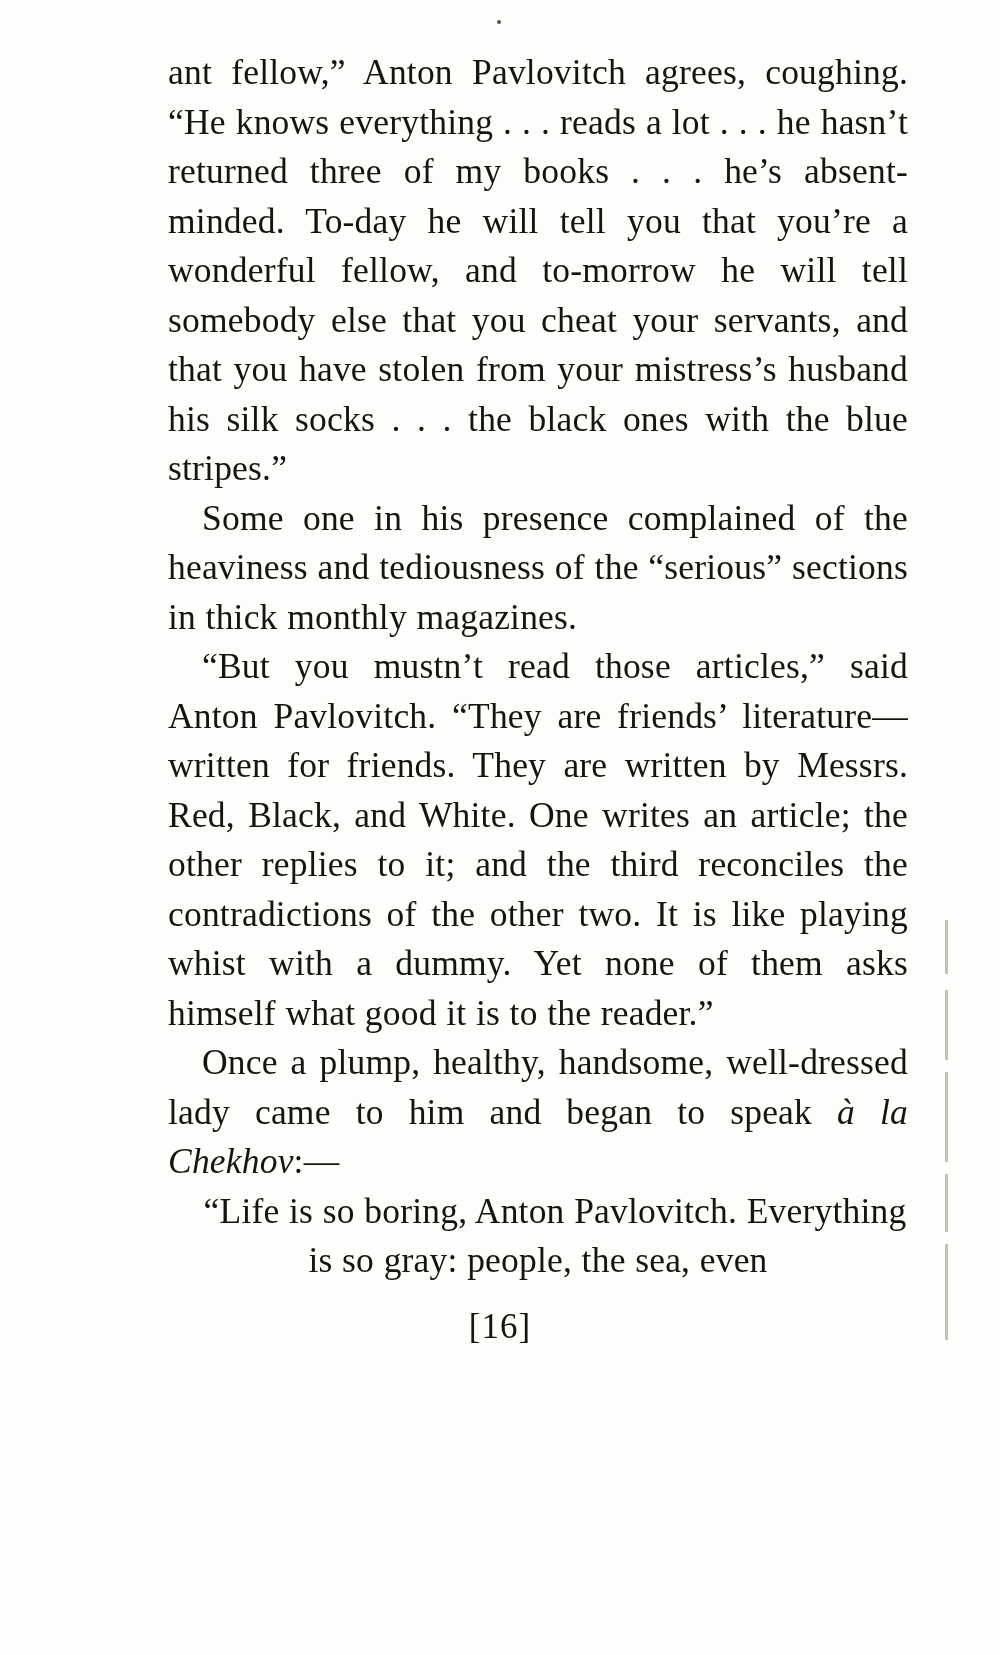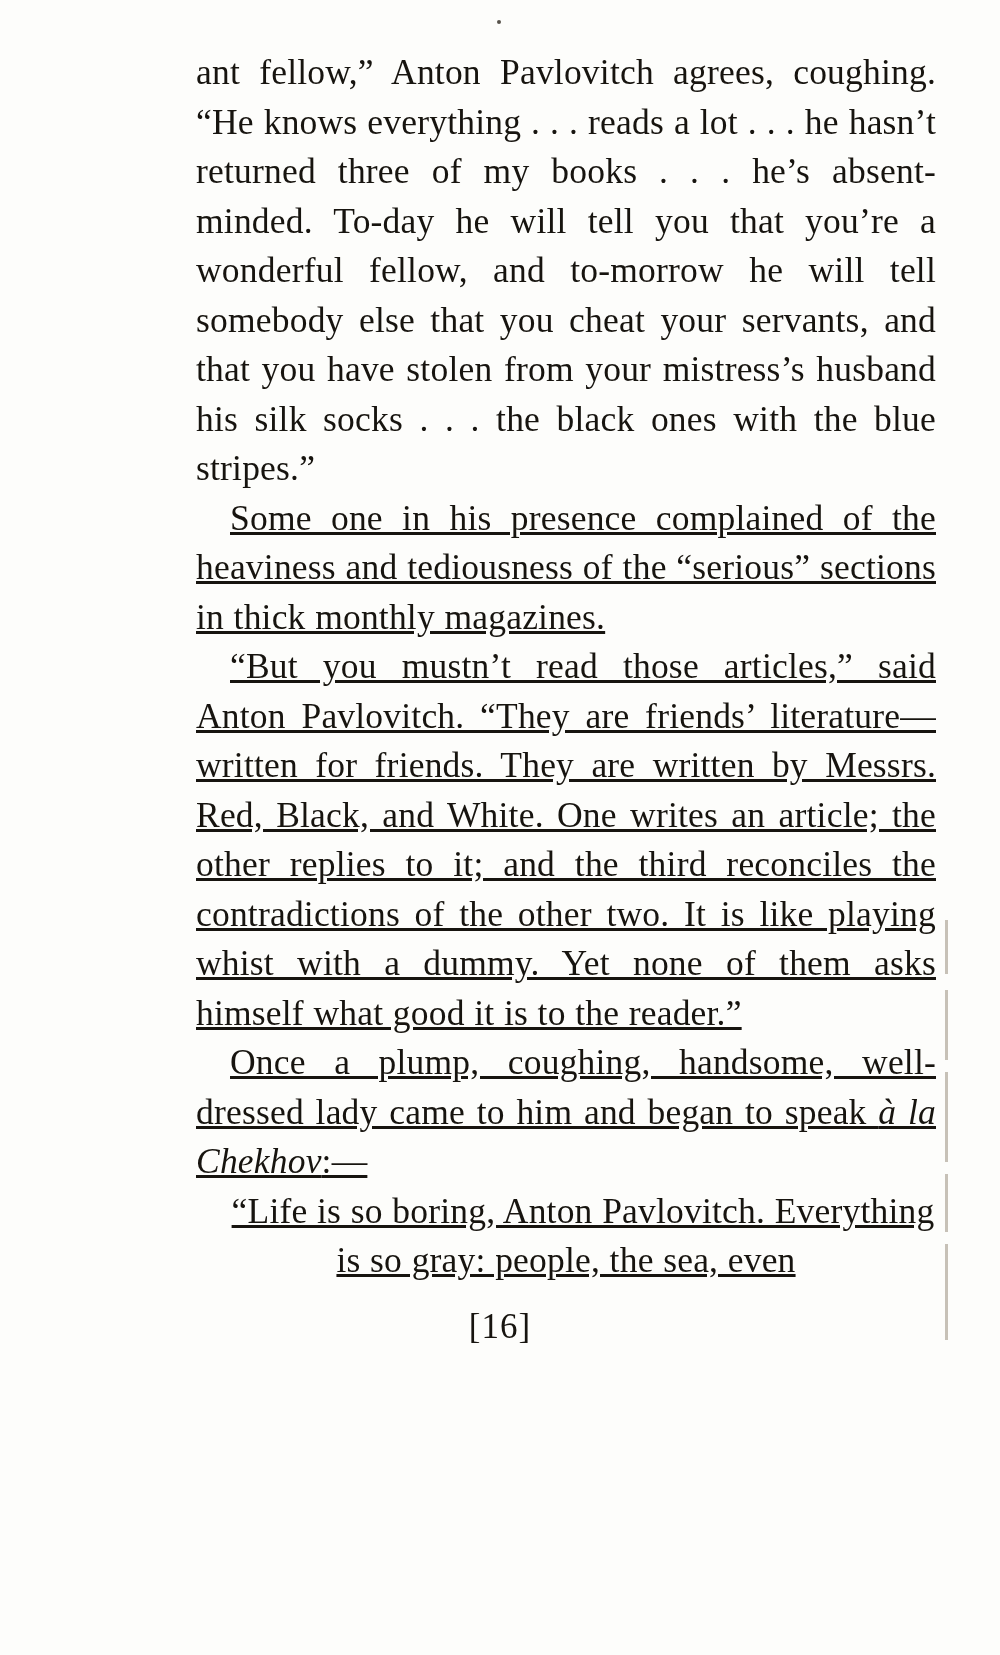--- a/index.html
+++ b/index.html
@@ -24,34 +24,32 @@
     height: 4px;
     background: #3a342c;
     border-radius: 50%;
     opacity: 0.85;
   }
   .text-block {
     position: absolute;
     top: 48px;
     left: 168px;
     width: 740px;
-    margin-left: 28px;
   }
   p {
     margin: 0;
     font-size: 35.5px;
     line-height: 49.5px;
     text-align: justify;
     text-justify: inter-word;
     letter-spacing: 0.2px;
     word-spacing: 0.5px;
   }
   p.indent {
     text-indent: 34px;
-    text-decoration: underline;
   }
   p.last-left {
     text-align: center;
   }
   .ital {
     font-style: italic;
   }
   .folio {
     position: absolute;
     top: 1305px;
@@ -92,21 +90,21 @@
   <div class="top-speck"></div>
 
   <div class="text-block">
 
     <p class="para">ant fellow,” Anton Pavlovitch agrees, coughing.  “He knows everything . . . reads a lot . . . he hasn’t returned three of my books . . . he’s absent-minded.  To-day he will tell you that you’re a wonderful fellow, and to-morrow he will tell somebody else that you cheat your servants, and that you have stolen from your mistress’s husband his silk socks . . . the black ones with the blue stripes.”</p>
 
     <p class="para indent">Some one in his presence complained of the heaviness and tediousness of the “serious” sections in thick monthly magazines.</p>
 
     <p class="para indent">“But you mustn’t read those articles,” said Anton Pavlovitch.  “They are friends’ literature—written for friends.  They are written by Messrs. Red, Black, and White. One writes an article; the other replies to it; and the third reconciles the contradictions of the other two.  It is like playing whist with a dummy.  Yet none of them asks himself what good it is to the reader.”</p>
 
-    <p class="para indent"><span>Once a plump, coughing, handsome, well-dressed lady came to him and began to speak </span><span class="ital">à la Chekhov</span><span>:—</span></p>
+    <p class="para indent"><span>Once a plump, healthy, handsome, well-dressed lady came to him and began to speak </span><span class="ital">à la Chekhov</span><span>:—</span></p>
 
     <p class="para indent last-left">“Life is so boring, Anton Pavlovitch. Everything is so gray: people, the sea, even</p>
 
   </div>
 
   <div class="folio">[16]</div>
 
   <div class="edge-marks">
     <i class="em1"></i>
     <i class="em2"></i>

